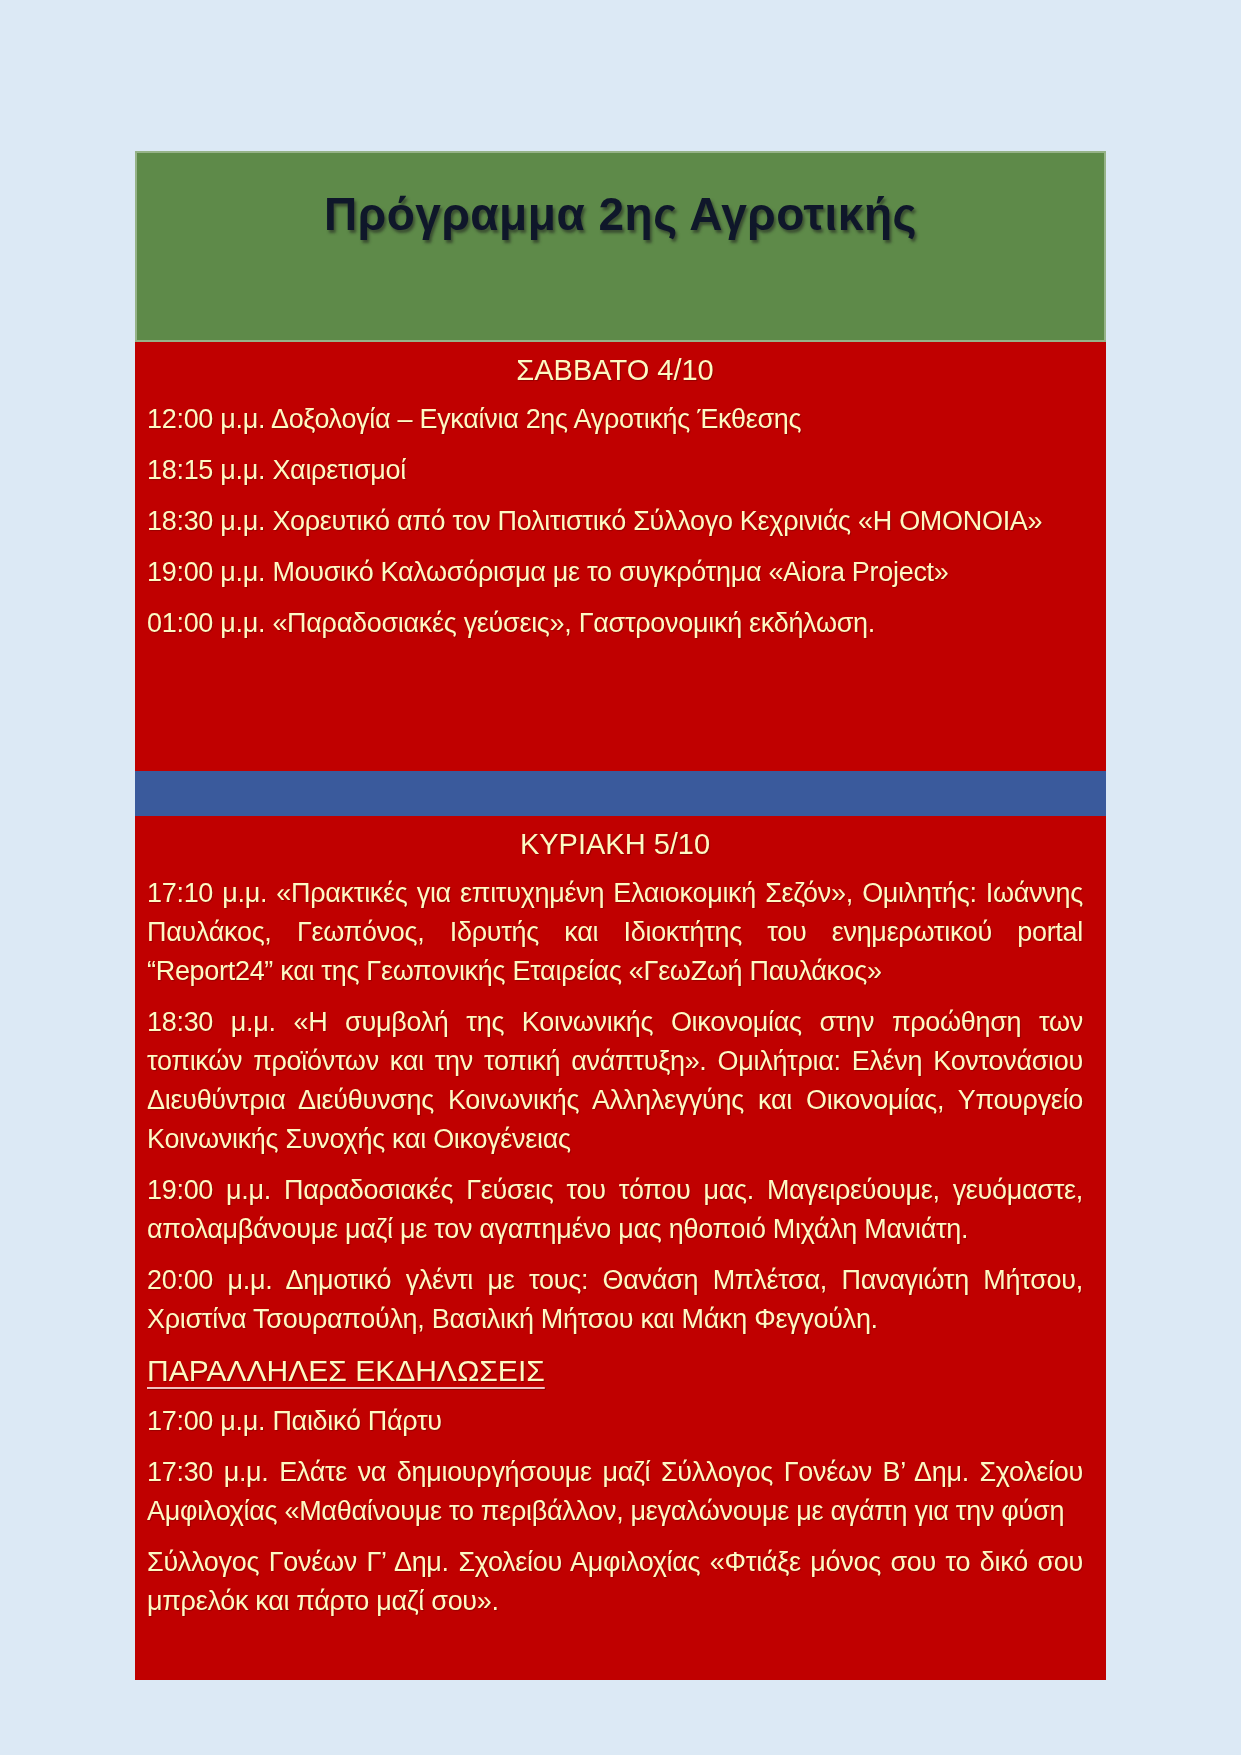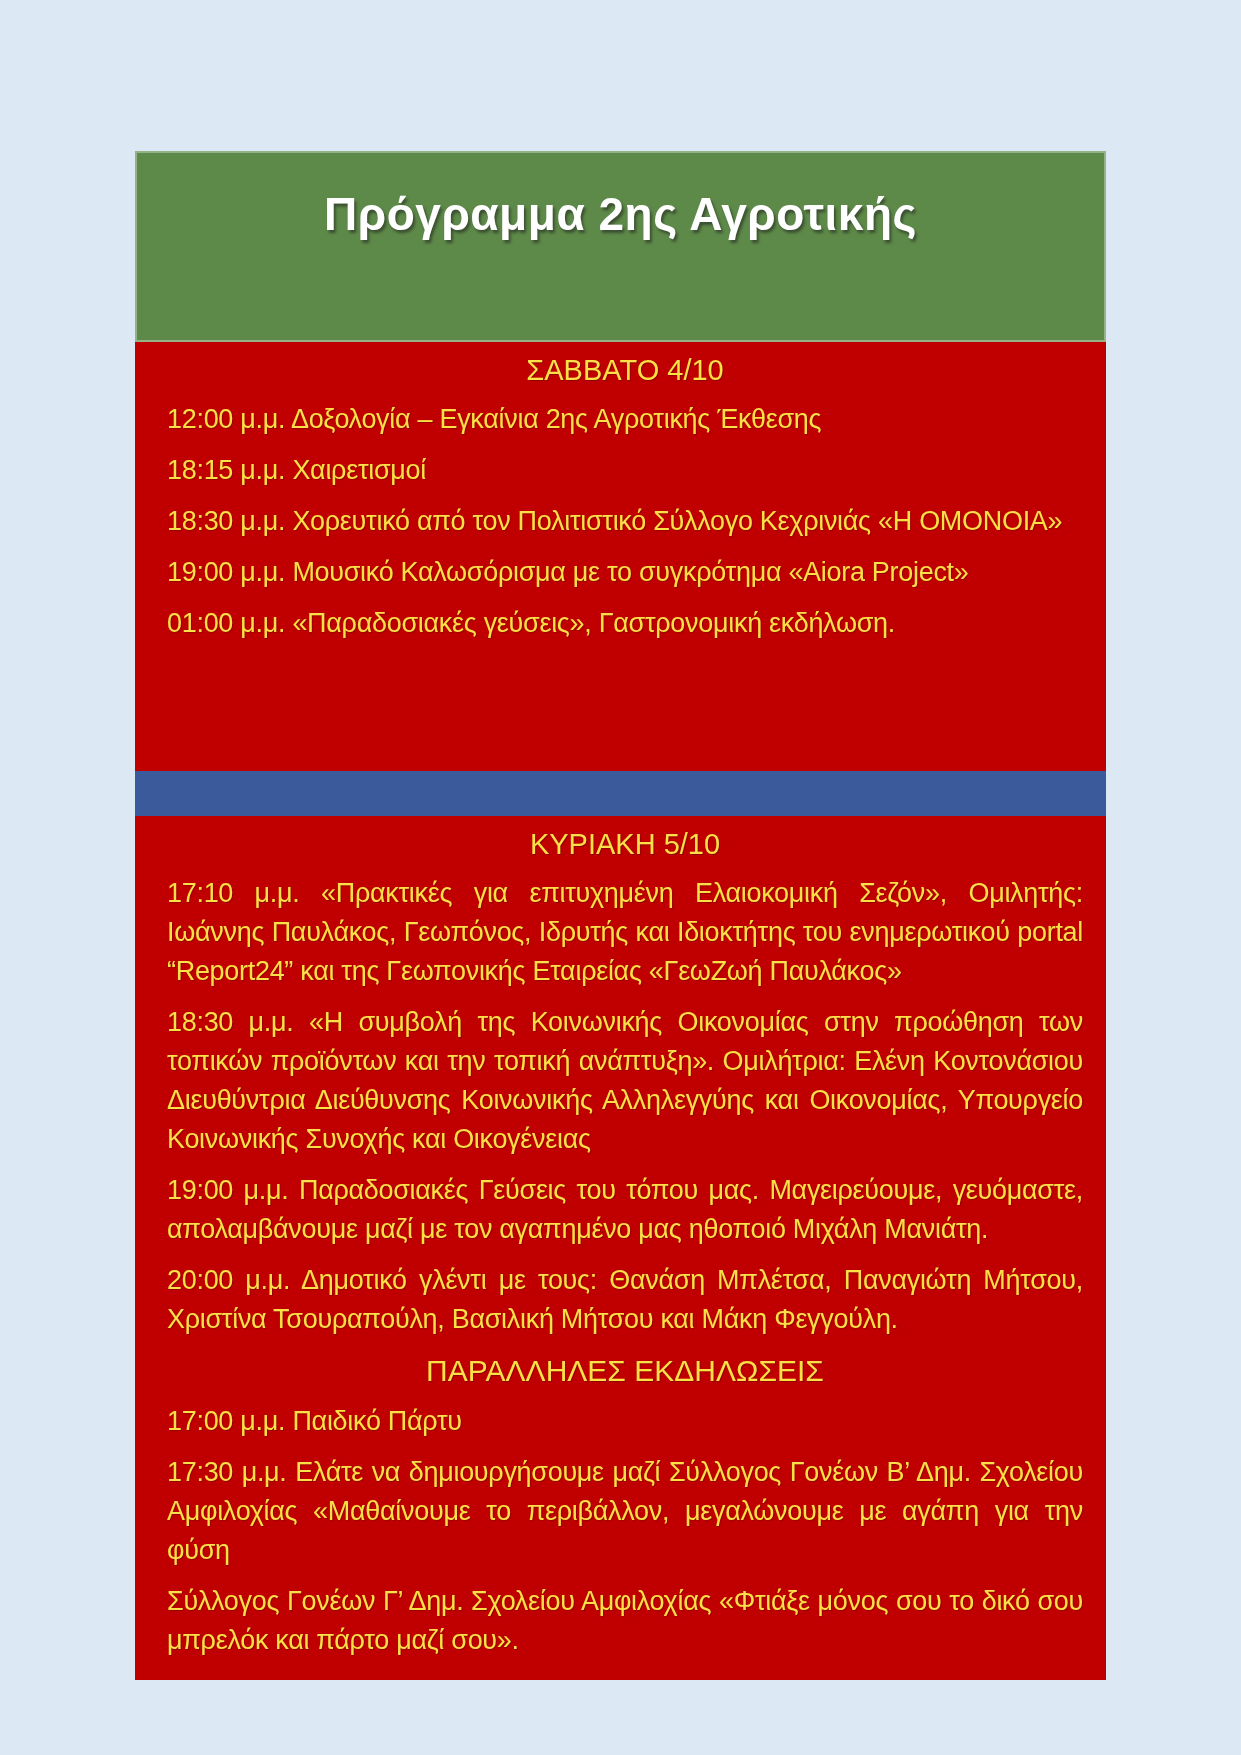--- a/index.html
+++ b/index.html
@@ -15,36 +15,36 @@
     position: absolute;
     left: 135px;
     top: 151px;
     width: 971px;
   }
   .header {
     box-sizing: border-box;
     height: 191px;
     background: #5e8a49;
     border: 2px solid rgba(255,255,255,0.35);
-    color: #ffffff;
+    color: #0f172a;
     text-align: center;
     padding-top: 28px;
   }
   .title-line {
     font-size: 46px;
     font-weight: bold;
     line-height: 66px;
     letter-spacing: 0.5px;
     text-shadow: 2px 3px 3px rgba(30,30,30,0.55);
   }
   .section {
     box-sizing: border-box;
     background: #c00000;
-    color: #fde047;
-    padding: 8px 23px 0 32px;
+    color: #fef9c3;
+    padding: 8px 23px 0 12px;
     overflow: hidden;
   }
   .section.saturday { height: 429px; }
   .section.sunday   { height: 864px; }
   .divider {
     height: 45px;
     background: #3a5a9c;
   }
   .section-heading {
     text-align: center;
@@ -57,25 +57,26 @@
   .item {
     font-size: 27px;
     line-height: 39px;
     margin: 0 0 12px 0;
     letter-spacing: -0.3px;
     text-shadow: 1px 1px 1px rgba(0,0,0,0.22);
   }
   .saturday .item { white-space: pre-wrap; }
   .justified { text-align: justify; }
   .parallel-heading {
-    text-align: center;
+    text-align: left;
     font-size: 30px;
     line-height: 39px;
     margin: 8px 0 12px 0;
     font-weight: normal;
+    text-decoration: underline;
     text-decoration-color: rgba(255,225,225,0.85);
     text-decoration-thickness: 2px;
     text-underline-offset: 6px;
     text-shadow: 1px 1px 1px rgba(0,0,0,0.25);
   }
 </style>
 </head>
 <body>
 
 <div class="poster">

